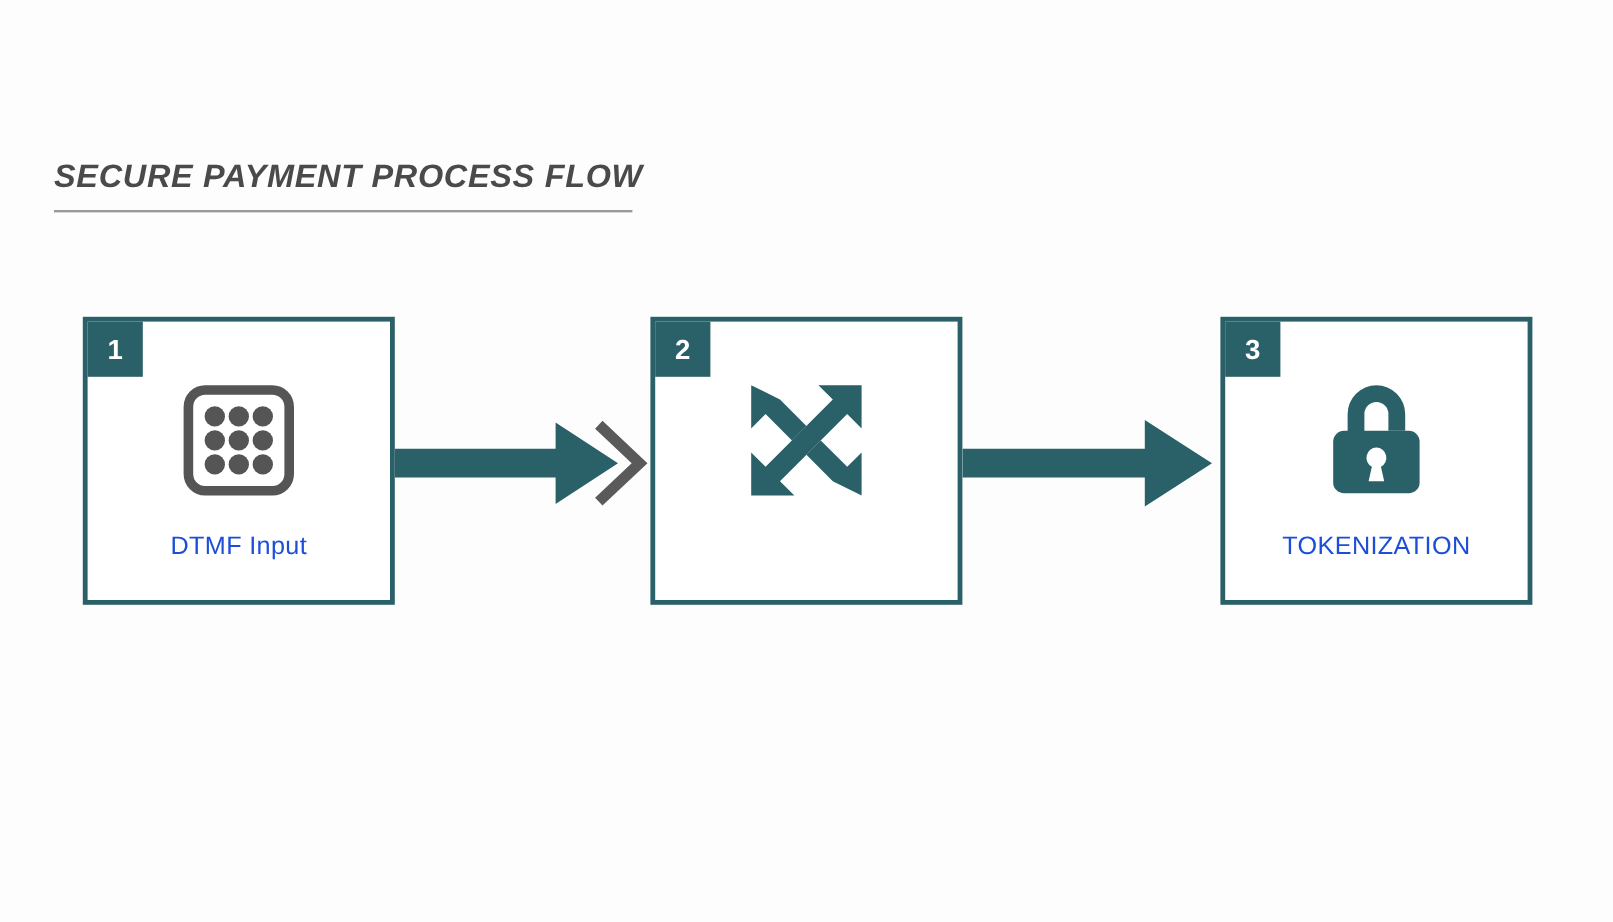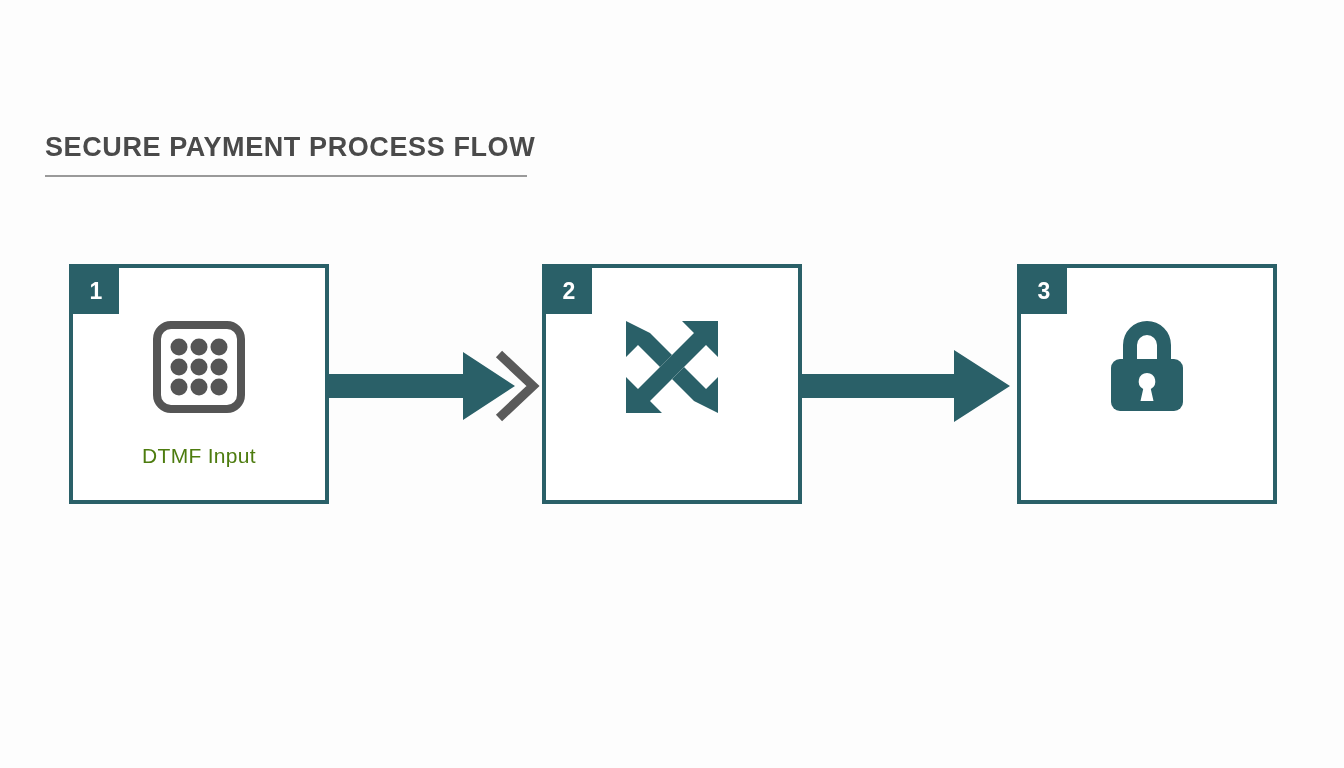--- a/index.html
+++ b/index.html
@@ -22,20 +22,21 @@
     top: 130px;
     width: 490px;
   }
   .page-title {
     font-size: 27px;
     font-weight: bold;
     letter-spacing: 0.6px;
     color: #4a4a4a;
     line-height: 34px;
     white-space: nowrap;
+    font-style: italic;
   }
   .title-rule {
     margin-top: 11px;
     width: 482px;
     height: 2px;
     background: #9a9a9a;
   }
 
   
   .flow {
@@ -86,21 +87,21 @@
     justify-content: center;
   }
 
   .card-label {
     position: absolute;
     left: 0;
     right: 0;
     top: 176px;
     text-align: center;
     font-size: 21px;
-    color: #4d7c0f;
+    color: #1d4ed8;
     letter-spacing: 0.3px;
   }
 
   
   .connector {
     position: absolute;
     top: 82px;
     height: 80px;
   }
   .conn-1 { left: 329px; width: 218px; }
@@ -176,15 +177,16 @@
 
         <path d="M26 48 L26 30 A24 24 0 0 1 74 30 L74 44 L60 44 L60 30
                  A10 10 0 0 0 40 30 L40 48 Z" fill="#2a6068"></path>
 
         <rect x="14" y="44" width="72" height="52" rx="9" ry="9" fill="#2a6068"></rect>
 
         <path d="M50 58 A8.5 8.5 0 0 0 46.2 74 L43.5 86 L56.5 86 L53.8 74
                  A8.5 8.5 0 0 0 50 58 Z" fill="#ffffff"></path>
       </svg>
     </div>
+    <div class="card-label">TOKENIZATION</div>
   </div>
 
 </div>
 
 </body></html>

